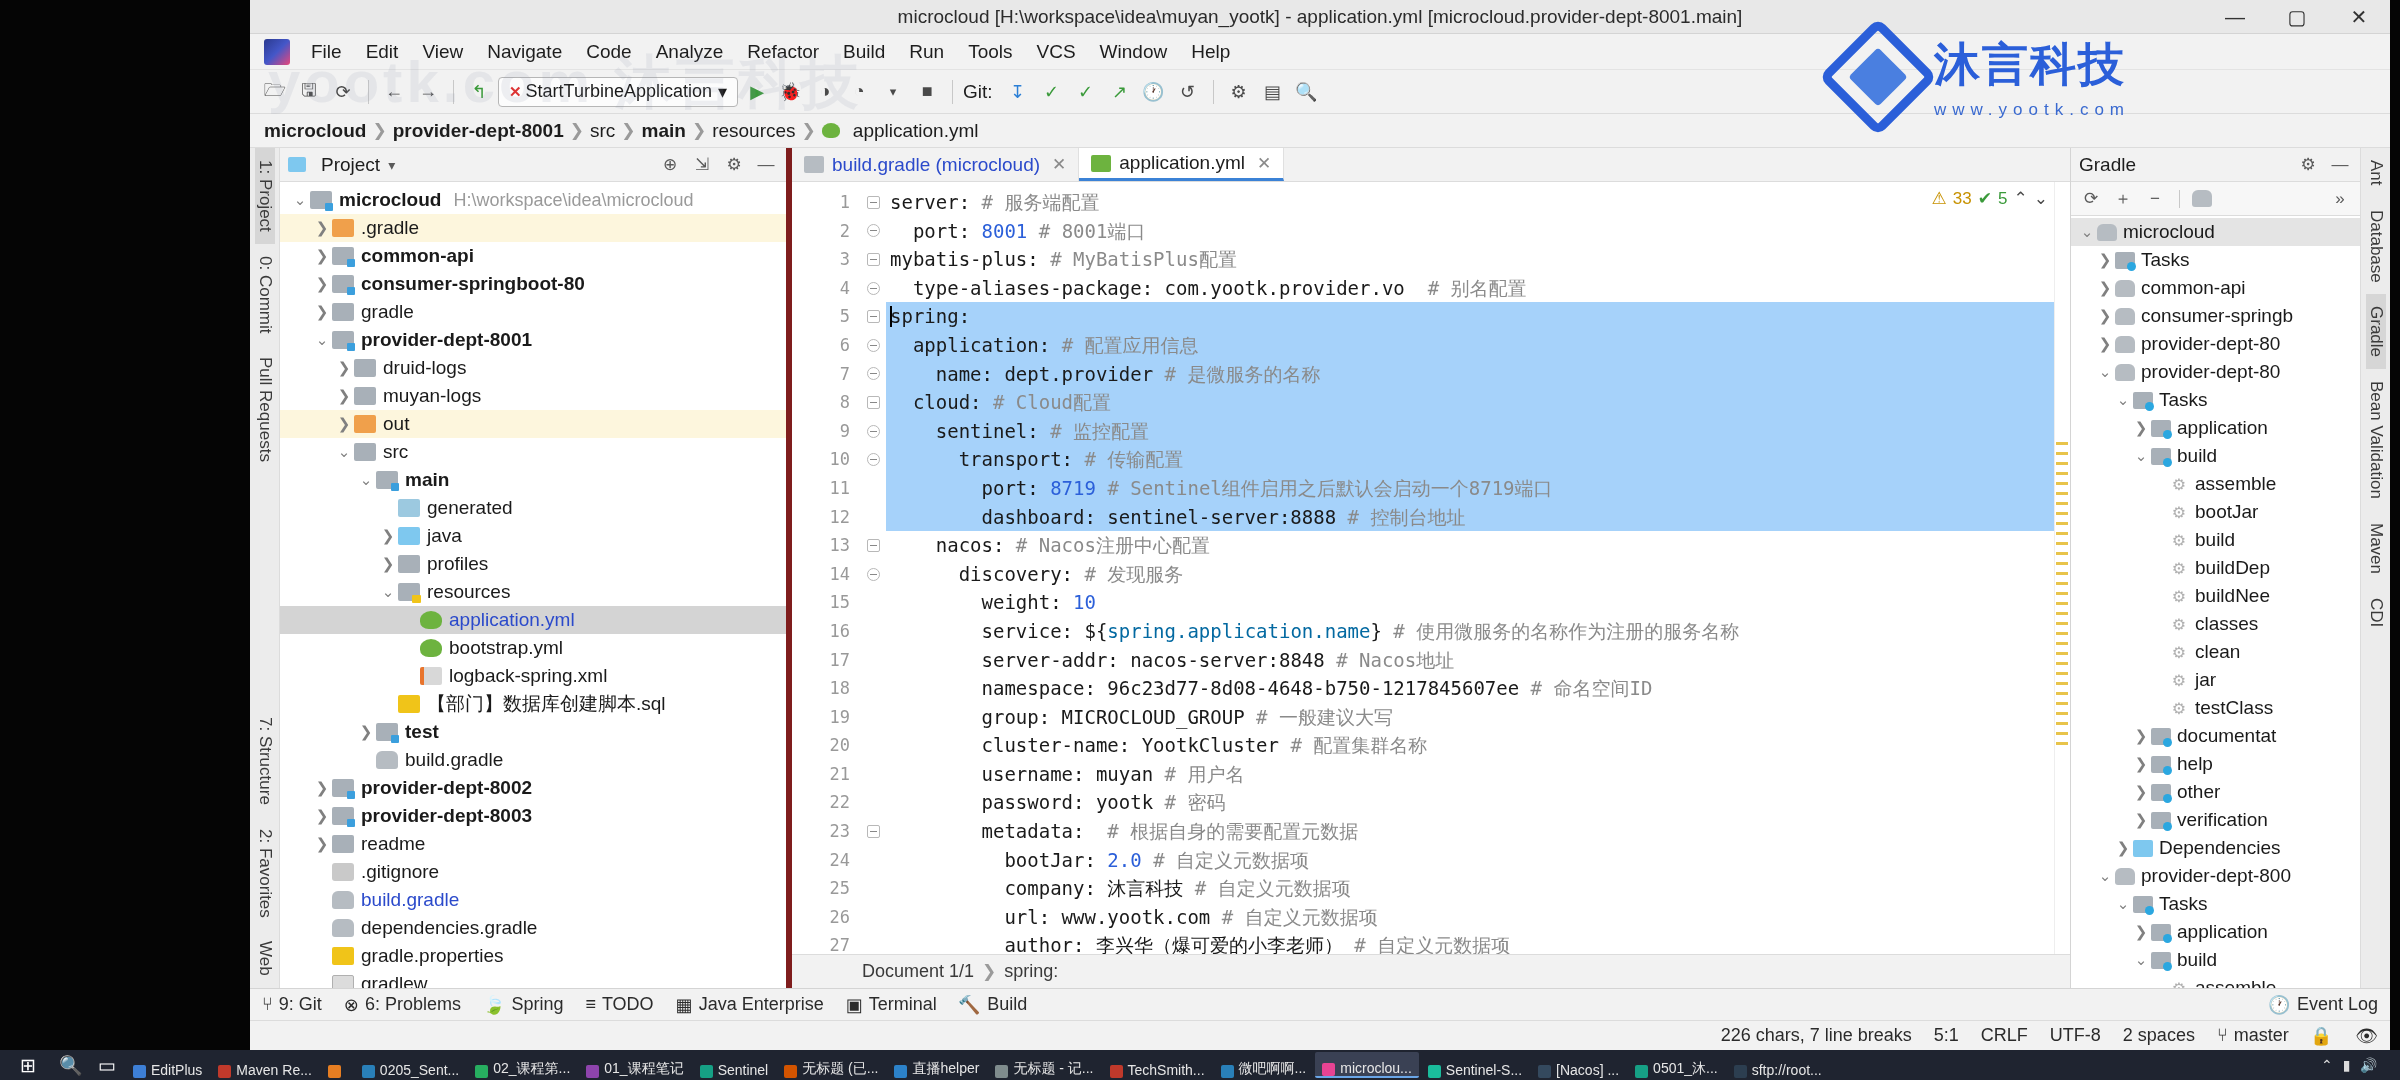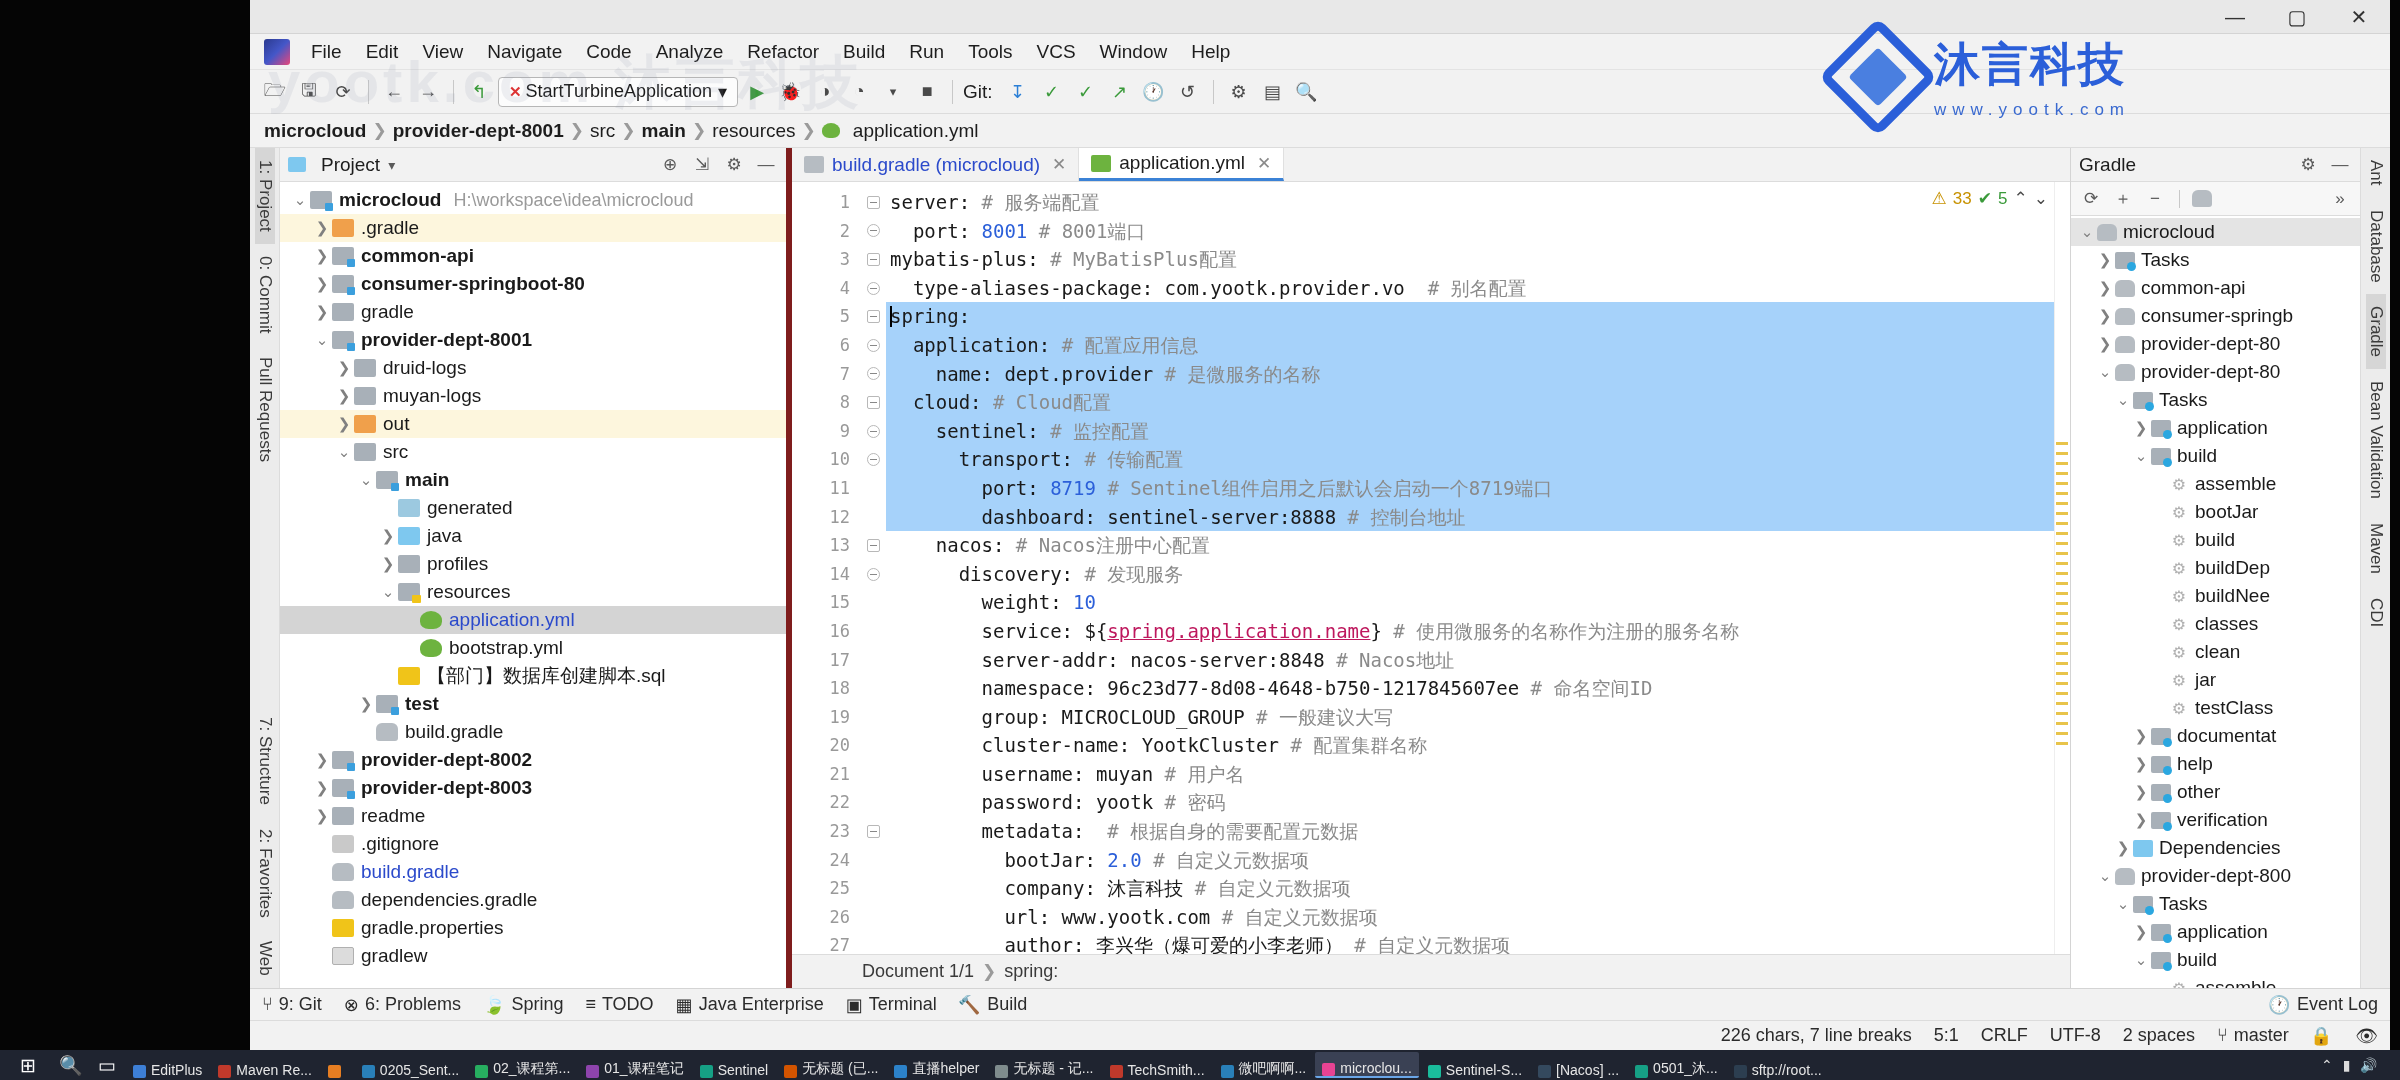--- a/index.html
+++ b/index.html
@@ -116,21 +116,21 @@
               background:#fff; position:relative; }
   .foldmark:after { content:''; position:absolute; left:2px; right:2px; top:5px; height:1px; background:#888; }
   .foldmark.sq { border-radius:2px; }
   .codearea { flex:1; padding-top:6px; font-family:"DejaVu Sans Mono", monospace;
               font-size:19px; overflow:hidden; position:relative; }
   .cline { height:28.6px; line-height:28.6px; white-space:pre; padding-left:4px; }
   .cline.sel { background:#a6d2fa; }
   .ykey { color:#1a1a1a; }
   .cmt { color:#8a8a8a; }
   .num { color:#2b5fd9; }
-  .var { color:#be185d; text-decoration:underline; }
+  .var { color:#0369a1; }
 
   .caret { display:inline-block; width:2px; height:21px; background:#000; vertical-align:-4px;
            margin-right:-2px; }
 
   
   .markerbar { width:16px; background:#fff; border-left:1px solid #eee; flex:none; position:relative; }
   .mark { position:absolute; right:2px; width:12px; height:3px; background:#e8c44a; }
 
   .inspect { position:absolute; right:22px; top:6px; display:flex; align-items:center; gap:6px;
              font-size:17px; color:#4a4a4a; z-index:5; }
@@ -199,20 +199,21 @@
 <body>
 
 <div id="screen">
 
   <div class="wall-left"></div>
   <div class="wall-right"></div>
 
   <div id="ide">
 
     <div class="titlebar">
+      <div class="title-text">microcloud [H:\workspace\idea\muyan_yootk] - application.yml [microcloud.provider-dept-8001.main]</div>
       <div class="win-btns">
         <div class="win-btn">—</div>
         <div class="win-btn">▢</div>
         <div class="win-btn close">✕</div>
       </div>
     </div>
 
     <div class="menubar">
       <span class="app-icon"></span>
       <div class="menu-item">File</div>
@@ -381,20 +382,25 @@
             </div>
             <div class="tnode sel" style="padding-left: 120px;">
               <span class="tw"></span>
               <span class="ticon ic-yml"></span>
               <span class="tlabel blue">application.yml</span>
             </div>
             <div class="tnode" style="padding-left: 120px;">
               <span class="tw"></span>
               <span class="ticon ic-yml"></span>
               <span class="tlabel">bootstrap.yml</span>
+            </div>
+            <div class="tnode" style="padding-left: 120px;">
+              <span class="tw"></span>
+              <span class="ticon ic-xml"></span>
+              <span class="tlabel">logback-spring.xml</span>
             </div>
             <div class="tnode" style="padding-left: 98px;">
               <span class="tw"></span>
               <span class="ticon ic-sql"></span>
               <span class="tlabel">【部门】数据库创建脚本.sql</span>
             </div>
             <div class="tnode" style="padding-left: 76px;">
               <span class="tw">❯</span>
               <span class="ticon ic-mod"></span>
               <span class="tlabel b">test</span>

